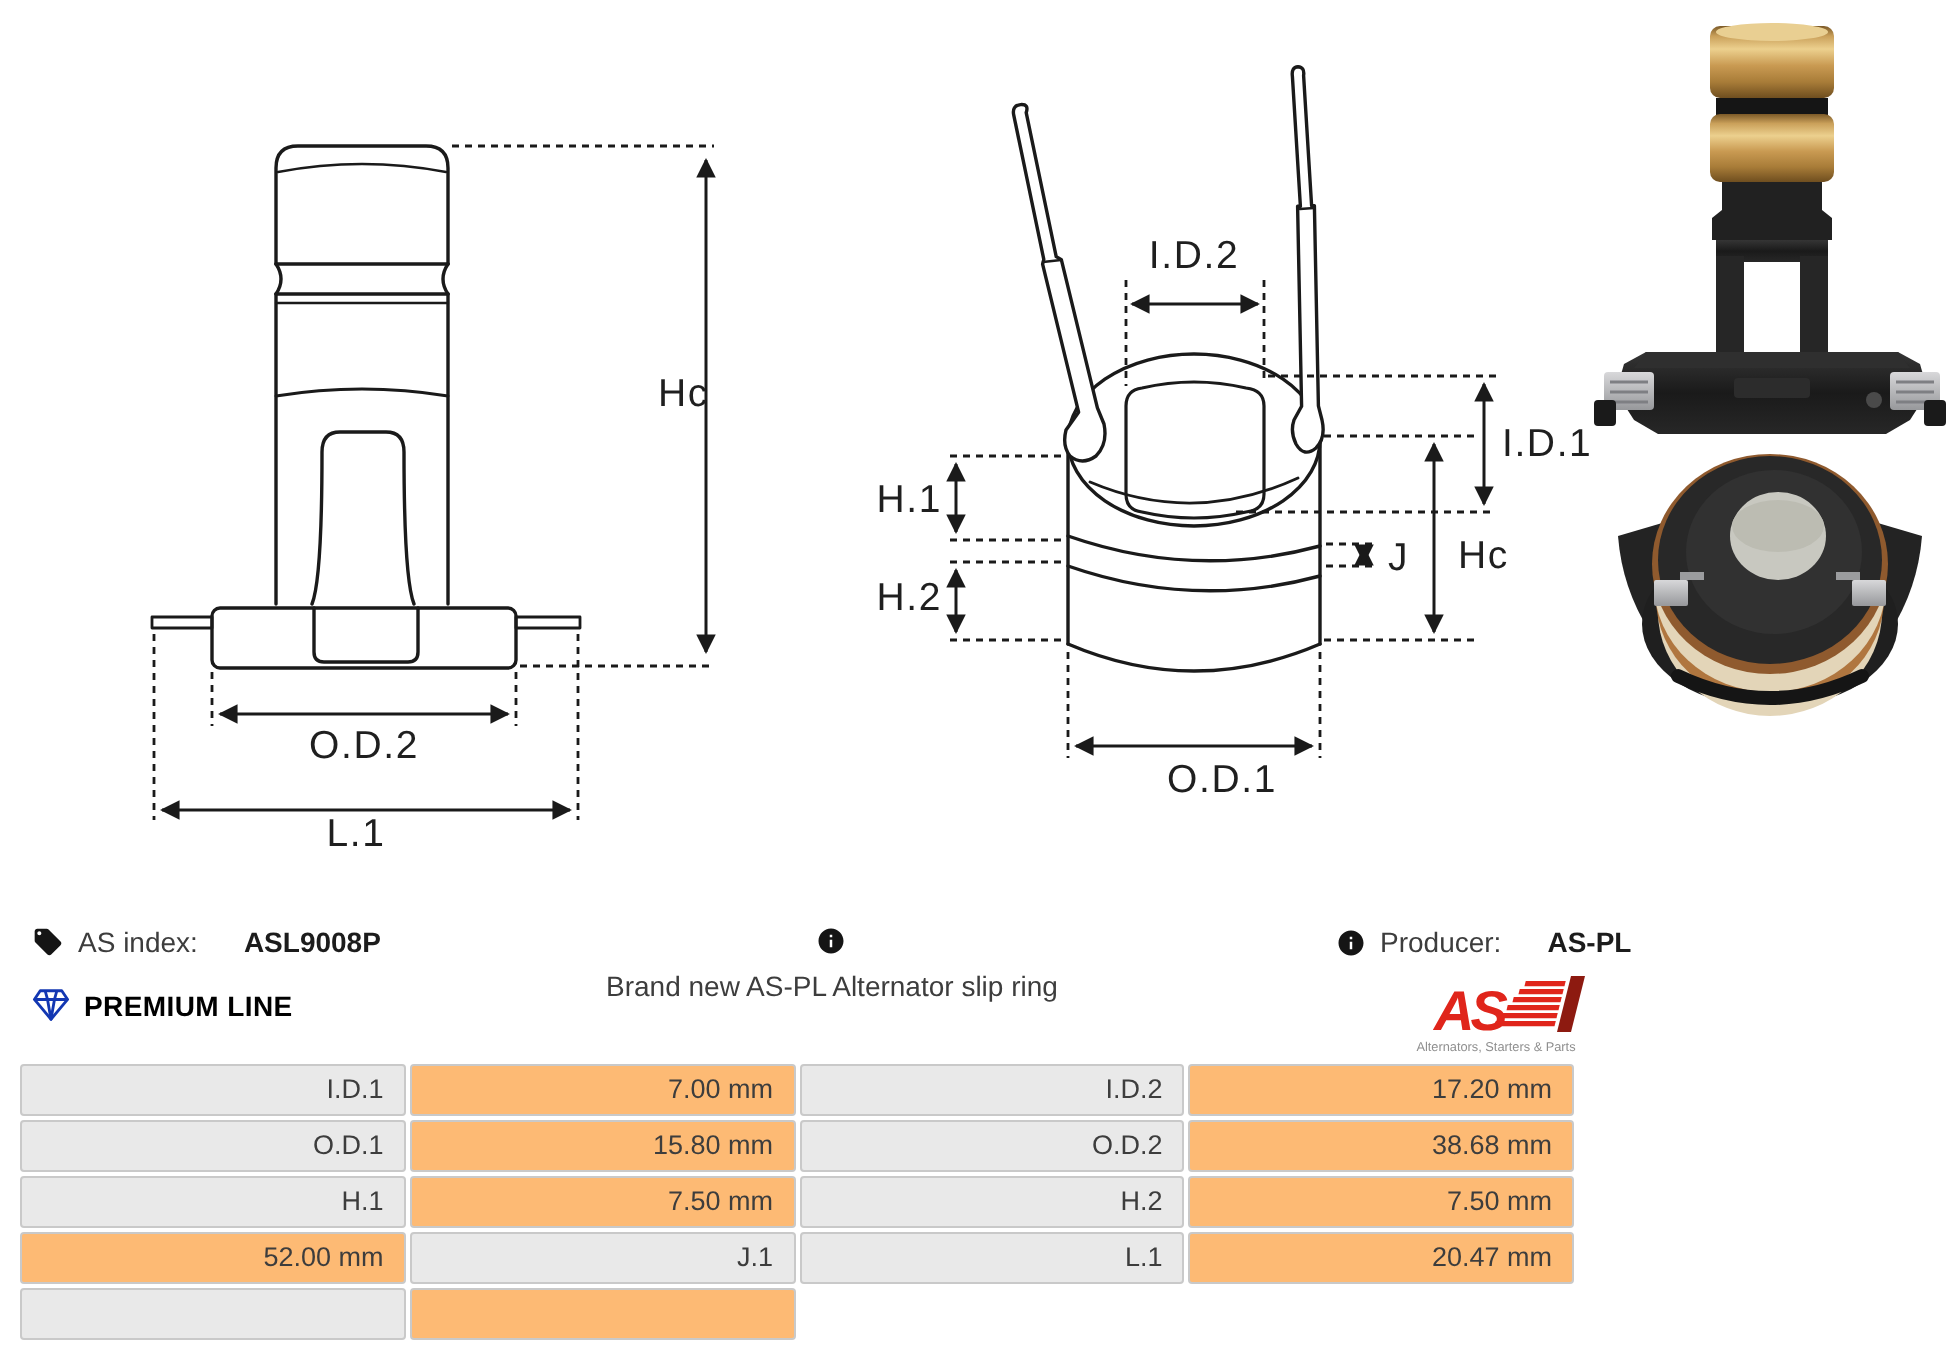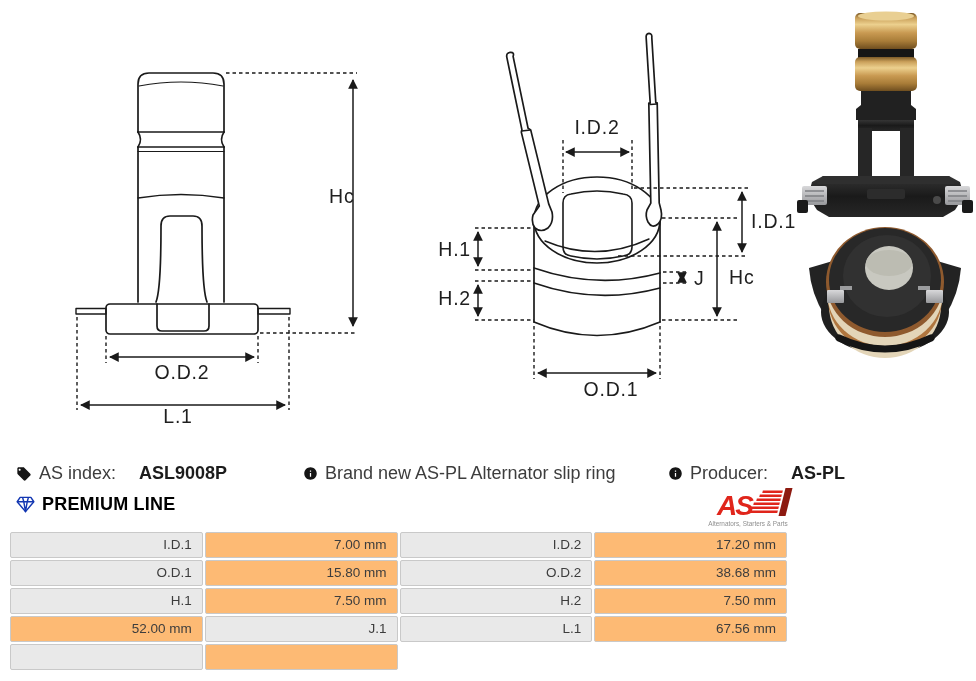--- a/index.html
+++ b/index.html
@@ -5,21 +5,21 @@
   html,body{margin:0;padding:0;background:#fff;}
   body{width:976px;height:681px;font-family:"Liberation Sans",sans-serif;overflow:hidden;}
   .canvas{position:relative;width:976px;height:681px;background:#fff;}
 
   
   .draw-svg{position:absolute;left:0;top:0;}
   .photo-svg{position:absolute;left:797px;top:6px;}
   .dim-label{font-family:"Liberation Sans",sans-serif;font-size:19.5px;fill:#1f1f1f;letter-spacing:0.8px;}
 
   
-  .info-item{position:absolute;display:flex;align-items:center;gap:7px;font-size:18px;color:#3d3d3d;white-space:nowrap;}
+  .info-item{position:absolute;display:flex;align-items:center;gap:7px;font-size:14px;color:#3d3d3d;white-space:nowrap;}
   .info-item b{color:#1c1c1c;margin-left:16px;}
   .premium{color:#000000;font-weight:bold;letter-spacing:0.2px;}
   .as-logo{position:absolute;left:702px;top:486px;}
 
   
   .spec-table{position:absolute;left:10px;top:532px;width:777px;display:grid;
     grid-template-columns:1fr 1fr 1fr 1fr;gap:2px;}
   .cell{height:26px;line-height:24px;box-sizing:border-box;border:1px solid #c9c9c9;border-radius:2px;
     font-size:13.5px;color:#3d3d3d;text-align:right;padding-right:10px;}
   .cell.lab{background:#e9e9e9;}
@@ -177,21 +177,21 @@
   <div class="info-item" style="left:16px;top:494px;">
     <svg width="19" height="17" viewBox="0 0 24 21">
       <g fill="none" stroke="#1337b2" stroke-width="1.8" stroke-linejoin="round">
         <path d="M5.2,1.5 L18.8,1.5 L22.5,7 L12,19.5 L1.5,7 Z"></path>
         <path d="M1.5,7 L22.5,7 M8.3,1.5 L9.8,7 L12,19.5 L14.2,7 L15.7,1.5"></path>
       </g>
     </svg>
     <span class="premium">PREMIUM LINE</span>
   </div>
 
-  <div class="info-item" style="left:303px;top:463px;">
+  <div class="info-item" style="left:303px;top:463px;flex-direction:column;">
     <svg width="15" height="15" viewBox="0 0 24 24">
       <path fill="#151515" d="M12 2C6.48 2 2 6.48 2 12s4.48 10 10 10 10-4.48 10-10S17.52 2 12 2zm1 15h-2v-6h2v6zm0-8h-2V7h2v2z"></path>
     </svg>
     <span>Brand new AS-PL Alternator slip ring</span>
   </div>
 
 
   <div class="info-item" style="left:668px;top:463px;">
     <svg width="15" height="15" viewBox="0 0 24 24">
       <path fill="#151515" d="M12 2C6.48 2 2 6.48 2 12s4.48 10 10 10 10-4.48 10-10S17.52 2 12 2zm1 15h-2v-6h2v6zm0-8h-2V7h2v2z"></path>
@@ -227,18 +227,18 @@
 
     <div class="cell lab">H.1</div>
     <div class="cell val">7.50 mm</div>
     <div class="cell lab">H.2</div>
     <div class="cell val">7.50 mm</div>
 
     <div class="cell val">52.00 mm</div>
     <div class="cell lab">J.1</div>
 
     <div class="cell lab">L.1</div>
-    <div class="cell val">67.56 mm</div>
+    <div class="cell val">20.47 mm</div>
     <div class="cell lab"></div>
     <div class="cell val"></div>
   </div>
 
 </div>
 
 </body></html>

